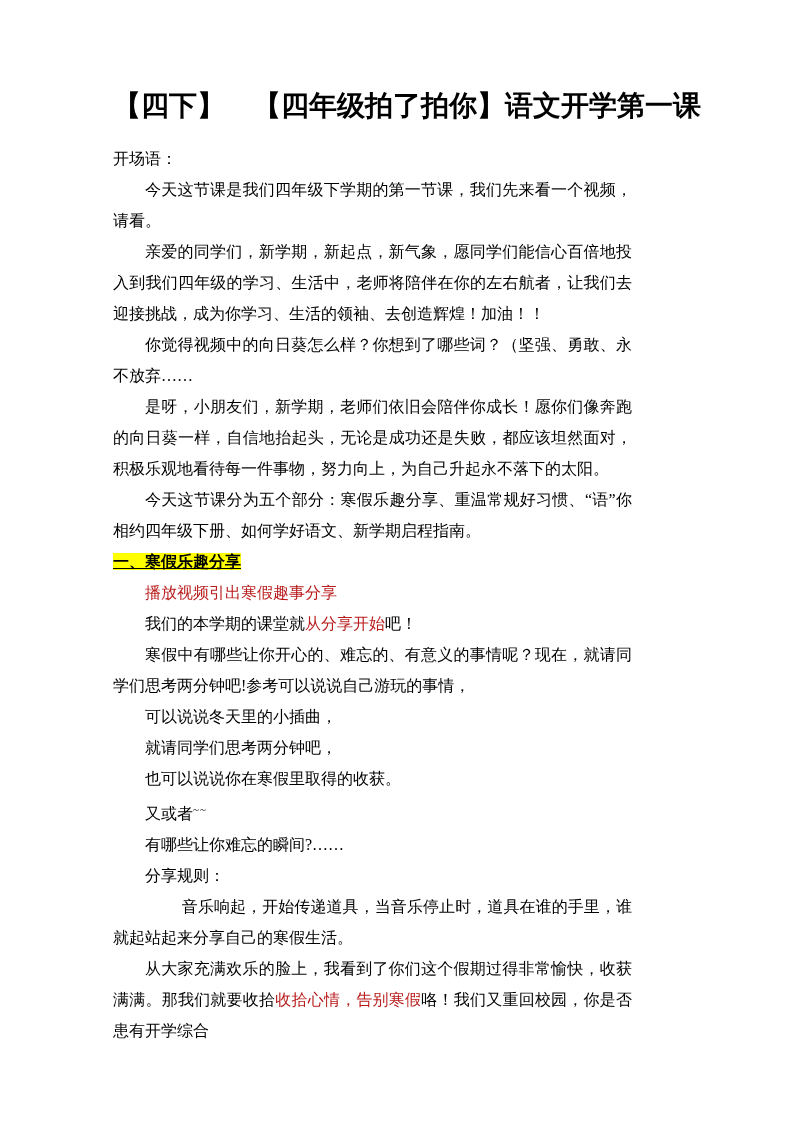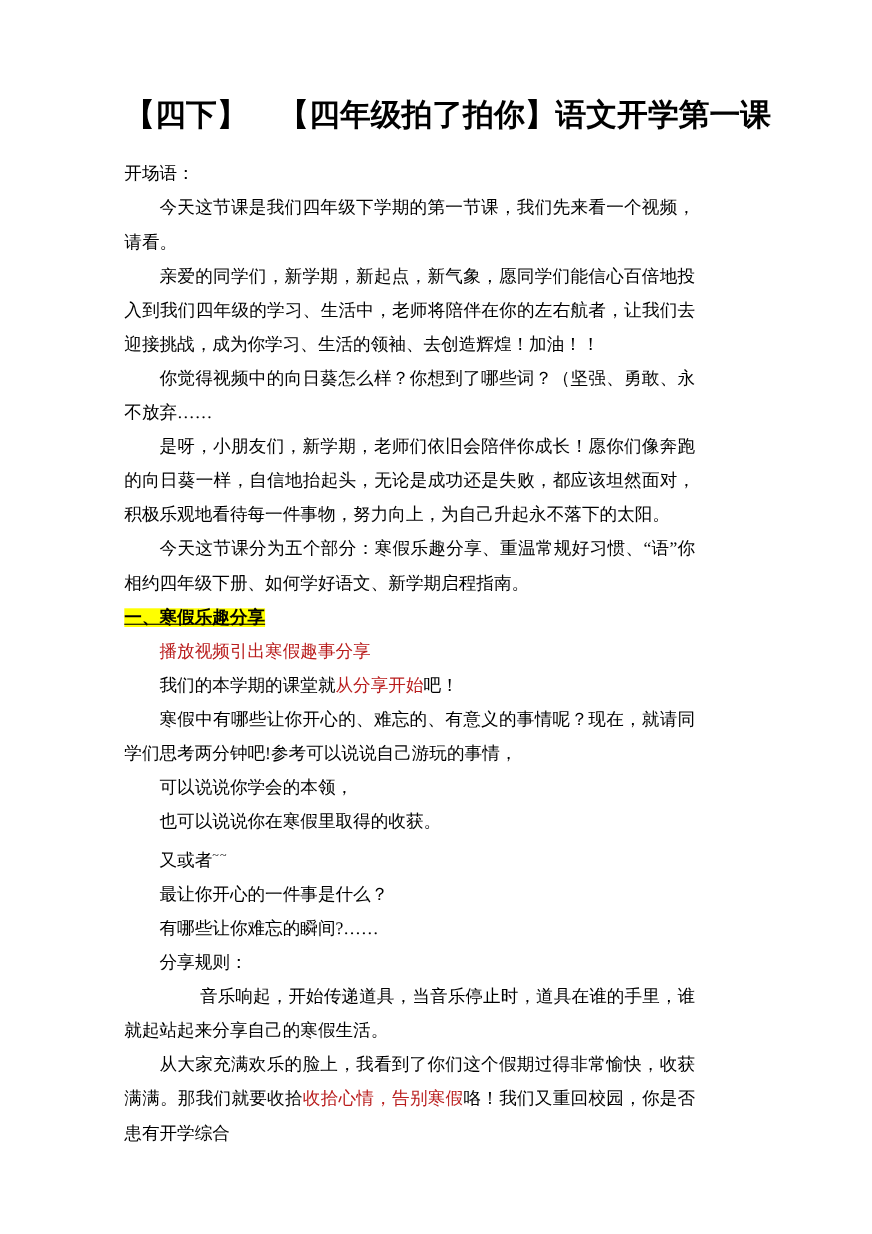--- a/index.html
+++ b/index.html
@@ -70,28 +70,28 @@
   <p class="para ind">今天这节课分为五个部分：寒假乐趣分享、重温常规好习惯、“语”你相约四年级下册、如何学好语文、新学期启程指南。</p>
 
   <p class="para"><span class="hl">一、寒假乐趣分享</span></p>
 
   <p class="para ind"><span class="blue">播放视频引出寒假趣事分享</span></p>
 
   <p class="para ind"><span>我们的本学期的课堂就</span><span class="blue">从分享开始</span><span>吧！</span></p>
 
   <p class="para ind">寒假中有哪些让你开心的、难忘的、有意义的事情呢？现在，就请同学们思考两分钟吧!参考可以说说自己游玩的事情，</p>
 
+  <p class="para ind">可以说说冬天里的小插曲，</p>
 
-  <p class="para ind">可以说说你学会的本领，</p>
+  <p class="para ind">就请同学们思考两分钟吧，</p>
 
   <p class="para ind">也可以说说你在寒假里取得的收获。</p>
 
   <p class="para ind"><span>又或者</span><sup class="tilde">~~</sup></p>
 
-  <p class="para ind">最让你开心的一件事是什么？</p>
 
   <p class="para ind">有哪些让你难忘的瞬间?……</p>
 
   <p class="para ind">分享规则：</p>
 
   <p class="para ind4">音乐响起，开始传递道具，当音乐停止时，道具在谁的手里，谁就起站起来分享自己的寒假生活。</p>
 
   <p class="para ind"><span>从大家充满欢乐的脸上，我看到了你们这个假期过得非常愉快，收获满满。那我们就要收拾</span><span class="blue">收拾心情，告别寒假</span><span>咯！我们又重回校园，你是否患有开学综合</span></p>
 
 </div>

